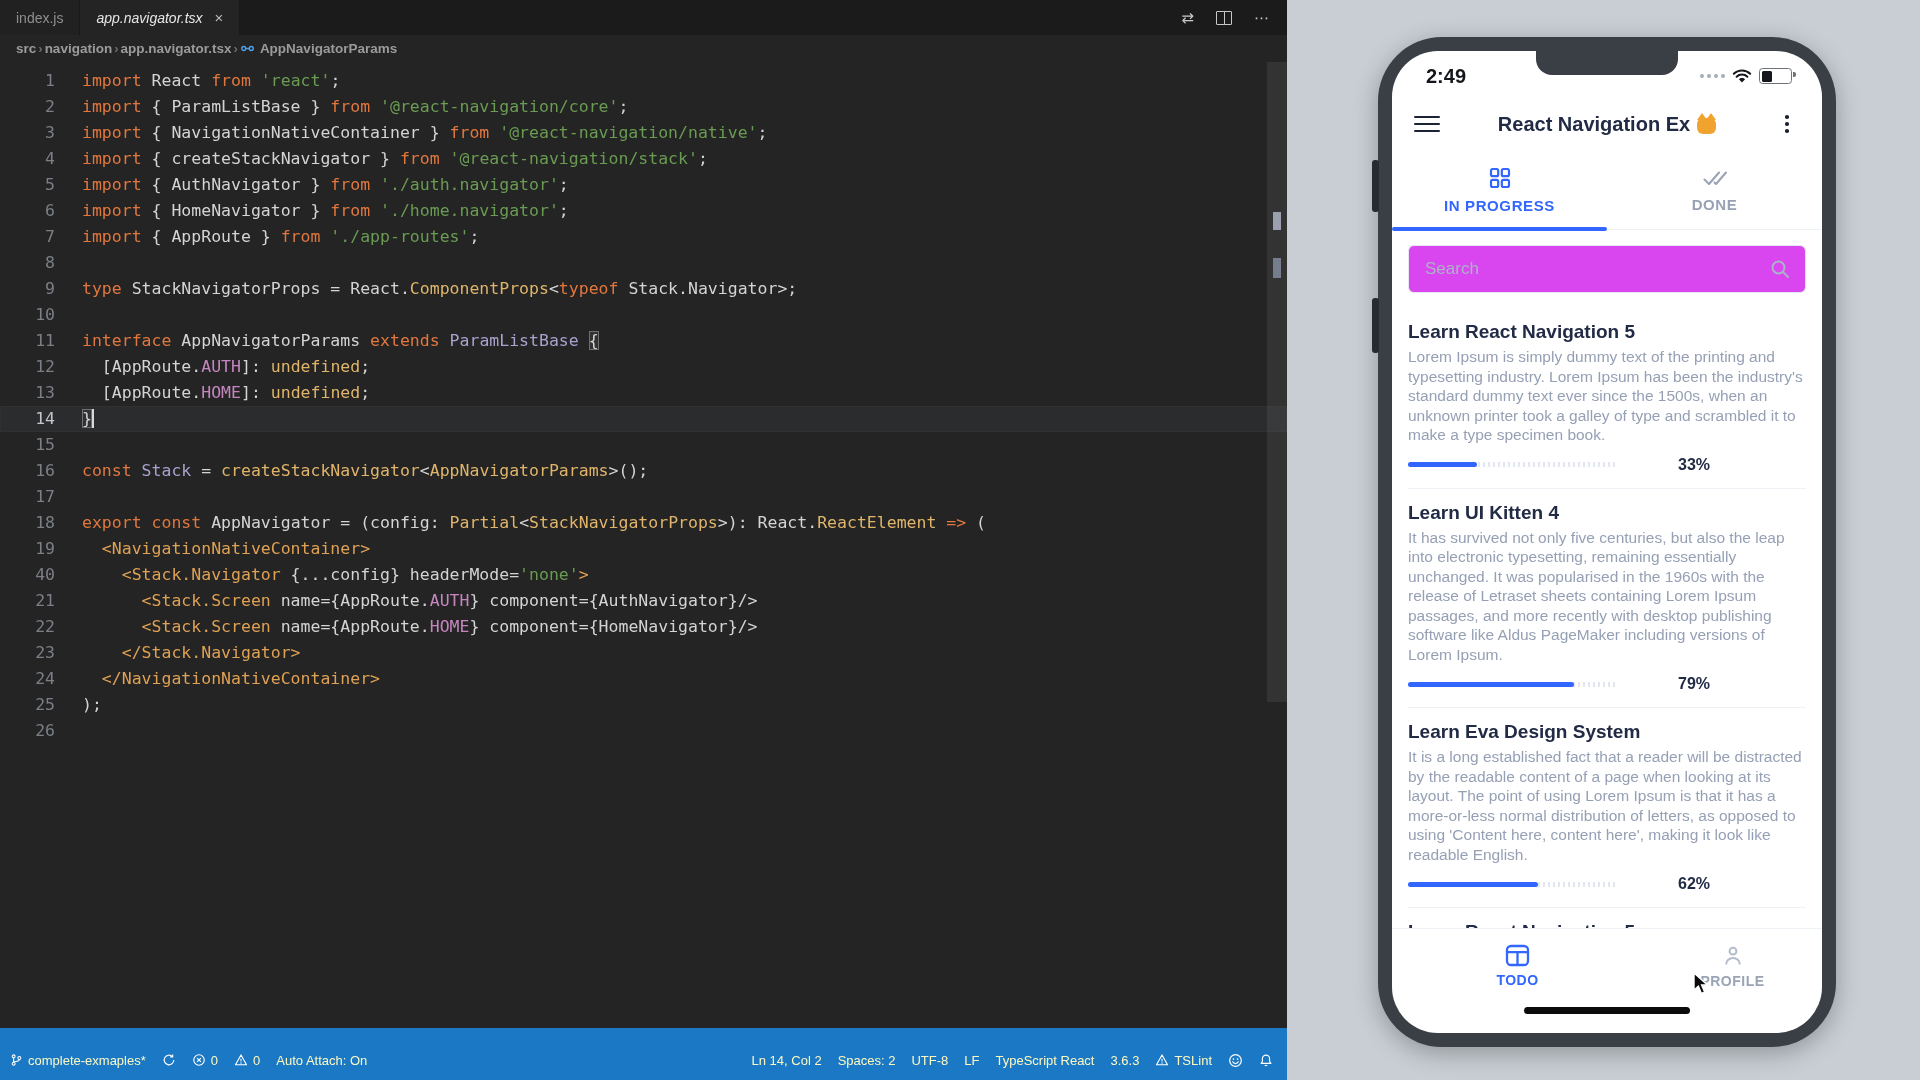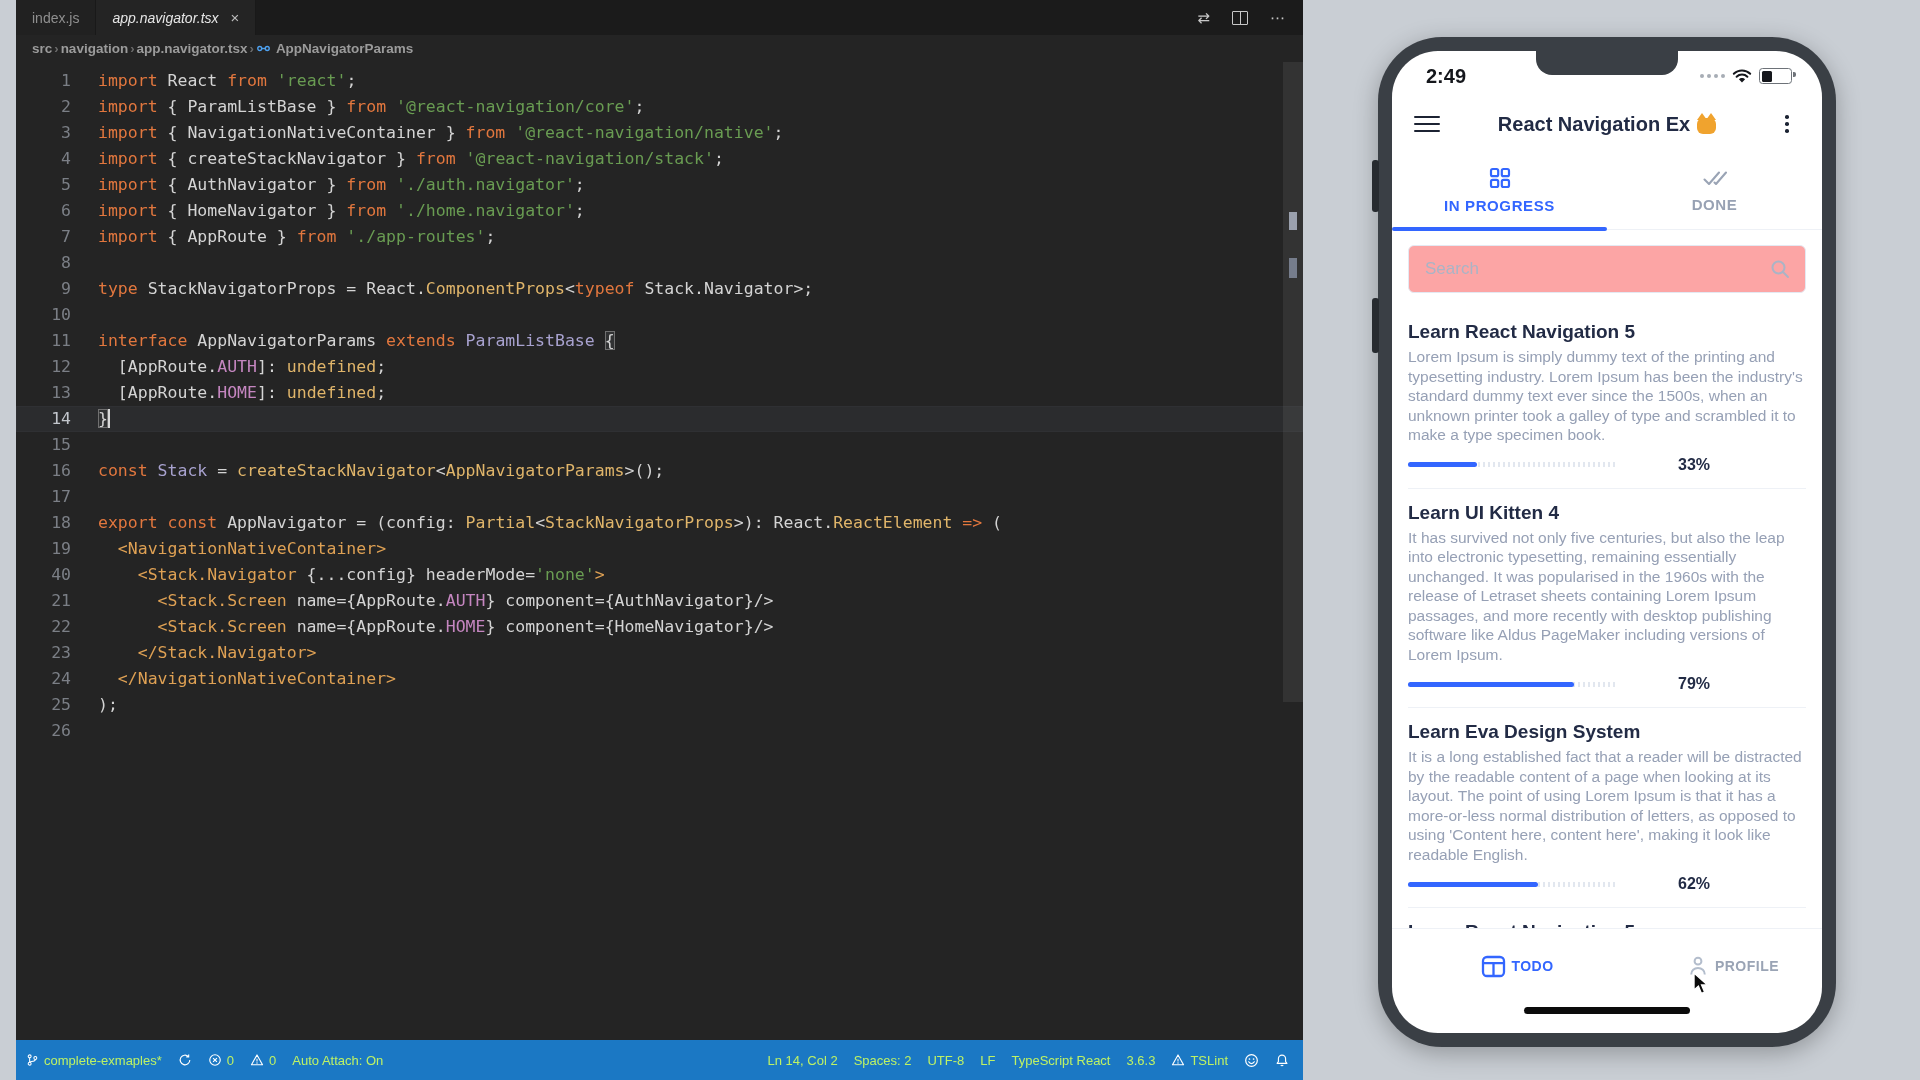--- a/index.html
+++ b/index.html
@@ -1,19 +1,19 @@
 <!DOCTYPE html>
 <html style="--accent: #3366ff; --tk-k: #e2773e; --tk-w: #d4d4d4; --tk-s: #699c52; --tk-t: #e0b56a; --tk-p: #c586c0; --tk-v: #a8a2cf; --tk-g: #dfa154;"><head>
 <meta charset="utf-8">
 <style>
   html,body{margin:0;padding:0;}
   body{width:1920px;height:1080px;overflow:hidden;background:#c9ced4;font-family:"Liberation Sans",sans-serif;position:relative;}
 
   
-  .vscode{position:absolute;left:0;top:0;width:1287px;height:1080px;background:#242424;display:flex;flex-direction:column;margin-left:16px;}
+  .vscode{position:absolute;left:0;top:0;width:1287px;height:1080px;background:#242424;display:flex;flex-direction:column;}
   .tabbar{height:35px;background:#1b1b1b;display:flex;align-items:stretch;flex:none;}
   .tabs{display:flex;}
   .tab{display:flex;align-items:center;gap:8px;padding:0 16px;font-size:14px;color:#8f8f8f;background:#212121;border-right:1px solid #191919;cursor:default;}
   .tab.active{background:#242424;color:#e6e6e6;font-style:italic;}
   .tab .close{font-style:normal;color:#bdbdbd;font-size:15px;margin-left:4px;}
   .tab-spacer{flex:1;}
   .tab-actions{display:flex;align-items:center;gap:22px;padding:0 18px;color:#c8c8c8;font-size:15px;}
   .tab-actions .act{display:flex;align-items:center;}
   .split-ico{width:14px;height:12px;border:1.4px solid #c8c8c8;position:relative;border-radius:1px;}
   .split-ico::after{content:"";position:absolute;left:50%;top:0;bottom:0;width:1.4px;background:#c8c8c8;}
@@ -35,21 +35,21 @@
   .tk-p{color:var(--tk-p);}
   .tk-v{color:var(--tk-v);}
   .tk-g{color:var(--tk-g);}
   .tk-m{color:var(--tk-w);outline:1px solid #707070;outline-offset:-1px;background:#313233;}
   .caret{display:inline-block;width:2px;height:19px;background:#d8d8d8;vertical-align:-4px;}
   .sb{position:absolute;top:0;right:0;width:20px;height:100%;}
   .sb-thumb{position:absolute;right:0;top:0;width:20px;height:640px;background:rgba(121,121,121,0.18);}
   .sb-mark1{position:absolute;right:6px;top:150px;width:8px;height:18px;background:#9aa0ad;}
   .sb-mark2{position:absolute;right:6px;top:196px;width:8px;height:20px;background:#767d8c;}
 
-  .statusbar{height:40px;background:#1b78c4;color:#bef264;display:flex;align-items:center;justify-content:space-between;font-size:13px;flex:none;padding:0 14px 0 10px;}
+  .statusbar{height:40px;background:#1b78c4;color:#fef9c3;display:flex;align-items:center;justify-content:space-between;font-size:13px;flex:none;padding:12px 14px 0 10px;}
   .stgroup{display:flex;align-items:center;gap:16px;white-space:nowrap;}
   .stseg{display:flex;align-items:center;gap:5px;}
   .stseg svg{display:block;}
 
   
   .phone{position:absolute;left:1378px;top:37px;width:458px;height:1010px;background:#3a3f45;border-radius:64px;box-shadow:0 6px 24px rgba(0,0,0,.28);}
   .side-btn{position:absolute;left:-6px;width:7px;background:#272b30;border-radius:3px;}
   .btn-l1{top:123px;height:52px;}
   .btn-l2{top:261px;height:55px;}
   .screen{position:absolute;left:14px;top:14px;right:14px;bottom:14px;background:#ffffff;border-radius:46px;overflow:hidden;display:flex;flex-direction:column;}
@@ -75,35 +75,35 @@
   .vdots{display:flex;flex-direction:column;gap:3.4px;align-items:center;width:26px;}
   .vdots i{width:3.6px;height:3.6px;border-radius:50%;background:#1c2333;}
 
   .p-tabs{height:78px;flex:none;display:flex;position:relative;border-bottom:1px solid #eef1f6;}
   .p-tab{flex:1;display:flex;flex-direction:column;align-items:center;justify-content:center;gap:7px;text-align:right;}
   .p-tab .lbl{font-size:15px;font-weight:bold;letter-spacing:.6px;color:#97a1b3;}
   .p-tab.active .lbl{color:var(--accent);}
   .p-tab-indicator{position:absolute;left:0;bottom:-2px;width:50%;height:4.5px;border-radius:3px;background:var(--accent);}
 
   .p-searchwrap{flex:none;padding:15px 16px 15px;}
-  .p-search{height:46px;background:#fca5a5;border:1px solid #e4e9f2;border-radius:6px;display:flex;align-items:center;padding:0 14px;gap:8px;}
+  .p-search{height:46px;background:#d946ef;border:1px solid #e4e9f2;border-radius:6px;display:flex;align-items:center;padding:0 14px;gap:8px;}
   .p-search input{flex:1;border:none;outline:none;background:transparent;font-size:17px;color:#222b45;font-family:"Liberation Sans",sans-serif;}
   .p-search input::placeholder{color:#a9b4c6;}
 
   .p-list{flex:1;overflow:hidden;padding:0 16px;}
   .p-item{padding:13px 0 14px;border-bottom:1px solid #eef1f6;}
   .p-item .t{font-size:19px;font-weight:bold;color:#222b45;}
   .p-item .d{margin-top:4px;font-size:15.5px;line-height:19.5px;color:#96a0b5;}
   .p-prog{margin-top:11px;display:flex;align-items:center;}
   .track{position:relative;width:210px;height:5px;border-radius:3px;background:repeating-linear-gradient(90deg,#e2e7ef 0 2px,rgba(0,0,0,0) 2px 5px);}
   .fill{position:absolute;left:0;top:0;height:5px;border-radius:3px;background:var(--accent);}
   .pct{margin-left:60px;font-size:16px;font-weight:bold;color:#222b45;}
 
   .p-nav{height:74px;flex:none;border-top:1px solid #eef1f6;display:flex;}
-  .p-navitem{flex:1;display:flex;flex-direction:row;align-items:center;justify-content:center;gap:5px;padding-left:36px;}
+  .p-navitem{flex:1;display:flex;flex-direction:column;align-items:center;justify-content:center;gap:5px;padding-left:36px;}
   .p-navitem .lbl{font-size:14px;font-weight:bold;letter-spacing:.5px;color:#9aa4b5;}
   .p-navitem.active .lbl{color:var(--accent);}
   .p-home{height:30px;flex:none;display:flex;align-items:flex-start;justify-content:center;}
   .home-bar{width:166px;height:7px;border-radius:4px;background:#0b0b0b;margin-top:4px;}
 
   .mouse-cursor{position:absolute;left:1692px;top:972px;z-index:50;}
 </style>
 </head>
 <body>
 

